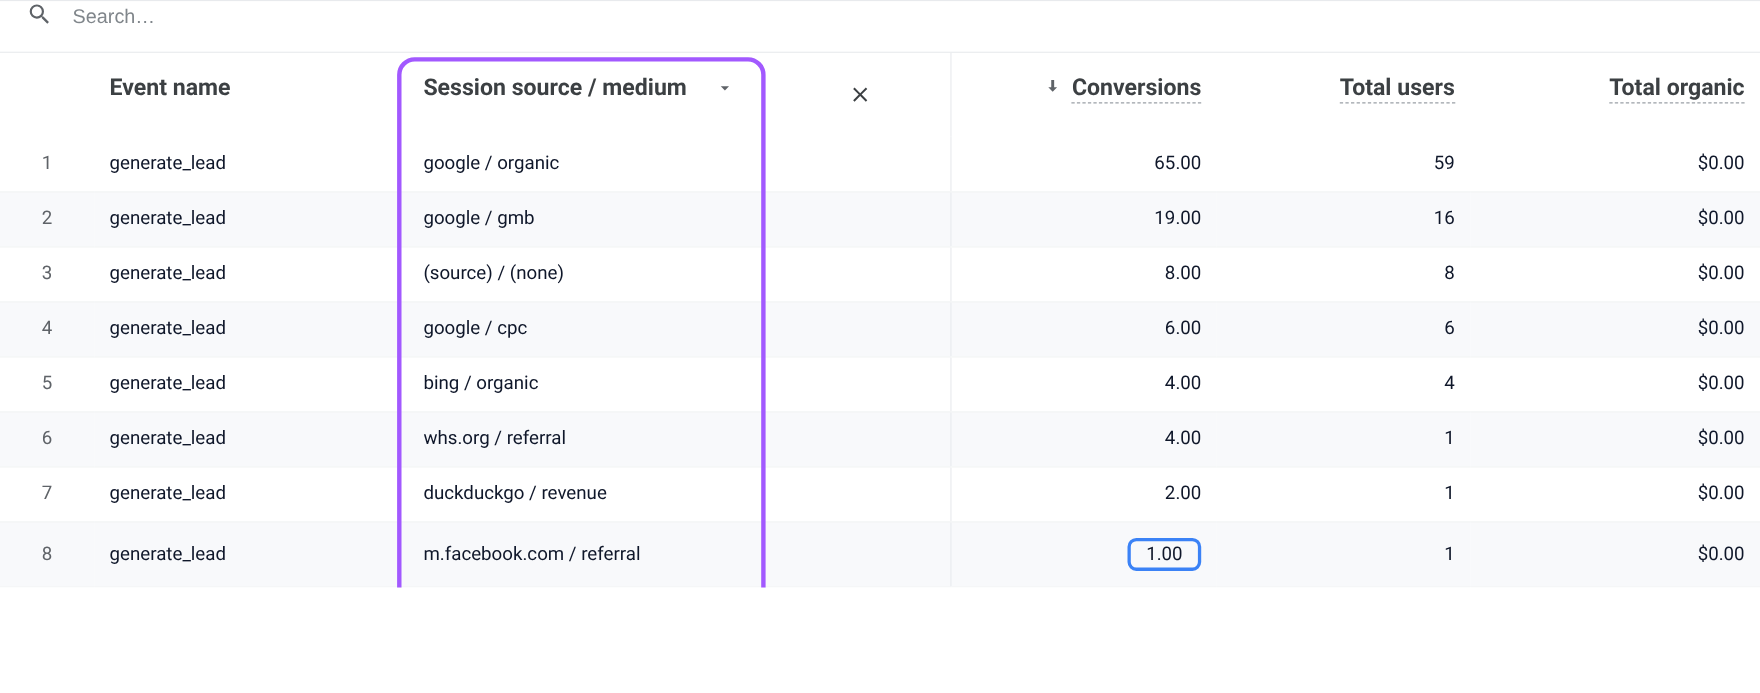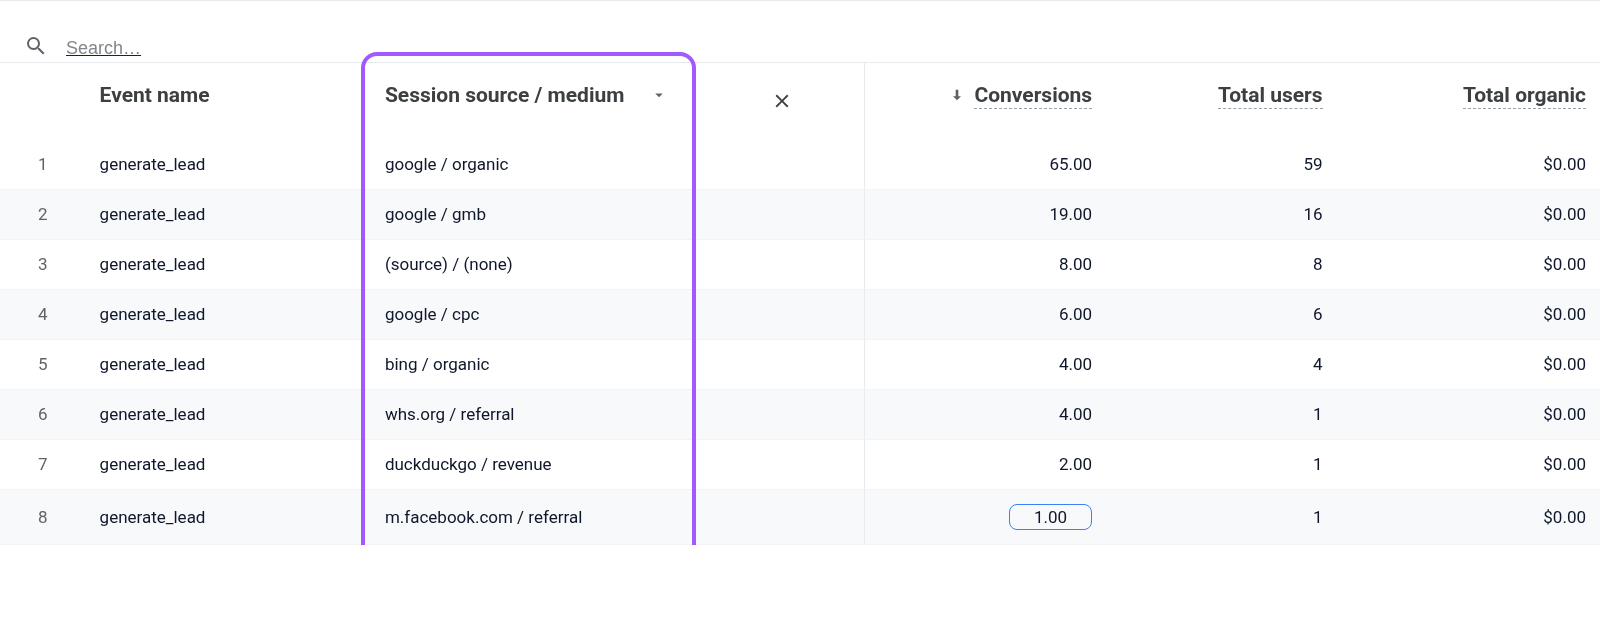--- a/index.html
+++ b/index.html
@@ -5,26 +5,25 @@
   * { box-sizing: border-box; margin: 0; padding: 0; }
   body {
     font-family: Roboto, "Helvetica Neue", Arial, sans-serif;
     font-size: 14px;
     color: #202124;
     background: #fff;
     width: 1600px;
   }
   .toolbar {
     display: flex;
-    align-items: flex-end;
-    height: 63px;
+    align-items: flex-start;
+    height: 48px;
     border-top: 1px solid #e8eaed;
     border-bottom: 1px solid #e8eaed;
     padding: 0 12px 0 24px;
-    text-decoration: underline;
   }
   .search-wrap {
     display: flex;
     align-items: center;
     flex: 1;
     color: #5f6368;
     font-size: 18px;
   }
   .search-wrap svg { width: 24px; height: 24px; fill: #5f6368; margin-right: 18px; }
   .search-input {
@@ -131,23 +130,23 @@
   tbody tr.data-row:nth-child(even) td { background: #f8f9fb; }
   tbody tr.data-row td.idx { text-align: center; color:#5f6368; }
   tbody tr.data-row td.num { text-align: right; }
 
   .metric-divider-left {
     border-left: 1px solid #e8eaed;
   }
 
   .cell-highlight {
     display:inline-block;
-    border: 1px solid #3b82f6;
+    border: 3px solid #3b82f6;
     border-radius: 8px;
-    padding: 2px 24px;
+    padding: 2px 14px;
   }
 
   .container { position: relative; }
 </style>
 </head>
 <body>
 
 <div class="container">
 
   <div class="toolbar">

